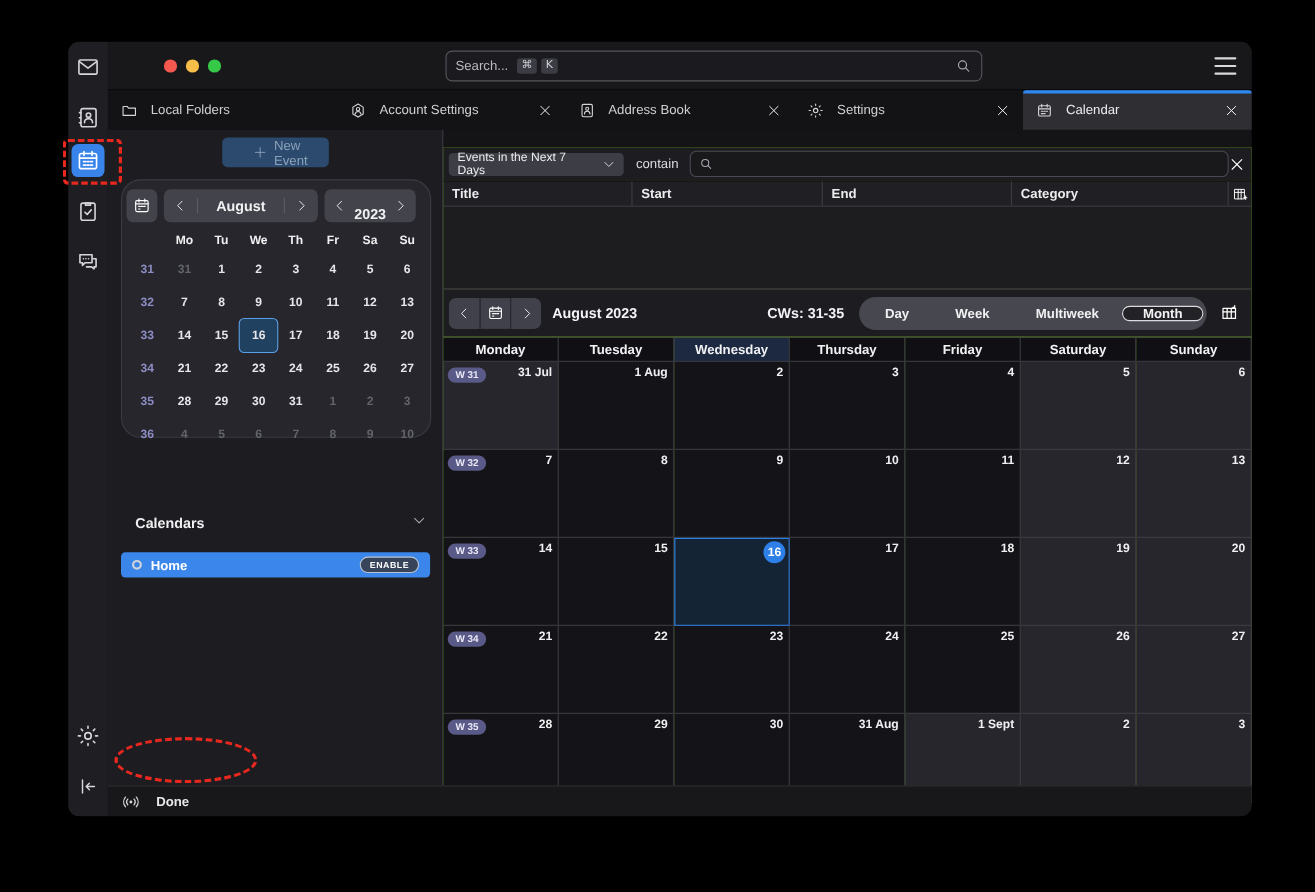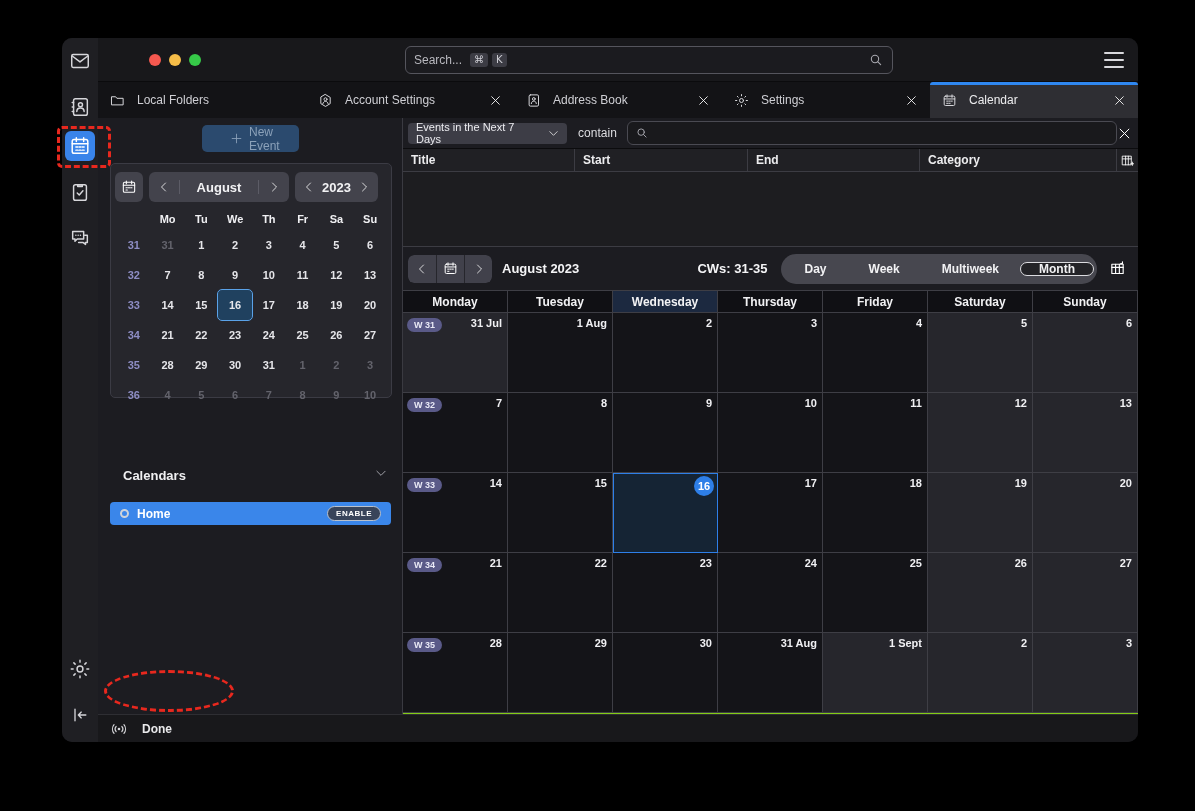--- a/index.html
+++ b/index.html
@@ -44,27 +44,27 @@
   .tab.active::before { content:""; position:absolute; left:0; top:0; right:0; height:3px;
                         background:#2f87f0; border-radius:3px 3px 0 0; }
 
   
   .leftpanel { position:absolute; left:36px; top:80px; width:305px; height:596px; background:#1c1c21;
                border-right:1px solid #3a3a41; }
   .new-event { position:absolute; left:104px; top:7px; width:97px; height:27px; background:#2b4a6e;
                border-radius:5px; display:flex; align-items:center; justify-content:center; gap:6px;
                color:#8ba1b9; font-size:12px; cursor:pointer;padding-left:28px; }
   .minical { position:absolute; left:12px; top:45px; width:282px; height:235px; background:#26262c;
-             border:1px solid #3b3b44; border-radius:5px; }
+             border:1px solid #3b3b44; border-radius:18px; }
   .mc-head { position:absolute; left:4px; top:8px; width:272px; height:30px; display:flex; gap:6px; }
   .mc-iconbtn { width:28px; height:30px; background:#43434c; border-radius:6px; display:flex;
                 align-items:center; justify-content:center; cursor:pointer; flex:none; }
   .mc-group { height:30px; background:#43434c; border-radius:6px; display:flex; align-items:center; }
   .mc-group.month { width:140px; }
-  .mc-group.year { width:83px; }
+  .mc-group.year { width:83px;align-items:flex-end; }
   .mc-nav { width:30px; height:30px; display:flex; align-items:center; justify-content:center; cursor:pointer; }
   .mc-sep { width:1px; height:14px; background:#5c5c66; }
   .mc-title { flex:1; text-align:center; color:#f2f2f4; font-weight:bold; font-size:13px; }
   .mc-grid { position:absolute; left:6px; top:44px; width:270px; display:grid;
              grid-template-columns:repeat(8, 1fr); }
   .mcell { height:30px; display:flex; align-items:center; justify-content:center; font-size:11px; }
   .mchead { height:22px; color:#f0f0f3; font-weight:bold; }
   .mwn { color:#8d8dc4; font-weight:bold; }
   .mday { color:#e6e6ea; font-weight:bold; cursor:pointer; border-radius:4px; }
   .mday.muted { color:#63636c; }
@@ -75,21 +75,21 @@
              border-radius:4px; display:flex; align-items:center; padding:0 10px; gap:8px; cursor:pointer; }
   .cal-dot { width:9px; height:9px; border-radius:50%; border:2px solid #cdd3da; flex:none; }
   .cal-name { color:#fff; font-size:12px; font-weight:bold; flex:1; }
   .cal-badge { background:#38445a; border:1px solid #b9c1cd; border-radius:9px; color:#fff;
                font-size:8px; font-weight:bold; letter-spacing:0.5px; padding:2px 8px; }
   .newcal { position:absolute; left:14px; top:602px; display:flex; align-items:center; gap:9px;
             color:#e4e4e8; font-size:12px; cursor:pointer; }
   .sync-btn { position:absolute; right:14px; top:602px; cursor:pointer; }
 
   
-  .main { position:absolute; left:341px; top:80px; width:735px; height:596px; background:#84cc16; }
+  .main { position:absolute; left:341px; top:96px; width:735px; height:596px; background:#84cc16; }
   .filterbar { position:absolute; left:0; top:0; width:735px; height:30px; background:#1c1c21;
                display:flex; align-items:center; }
   .filter-dd { margin-left:5px; height:21px; background:#3d3d46; border-radius:4px; display:flex;
                align-items:center; gap:7px; padding:0 8px; color:#ececf0; font-size:11px; cursor:pointer; }
   .contain { margin-left:11px; font-size:12px; color:#dcdce0; }
   .fsearch { margin-left:10px; width:495px; height:24px; background:#19191c; border:1px solid #4a4a52;
              border-radius:6px; display:flex; align-items:center; padding:0 7px; }
   .fsearch input { background:transparent; border:none; outline:none; color:#ddd; font-size:12px;
                    width:100%; margin-left:6px; font-family:"Liberation Sans", sans-serif; }
   .fclose { margin-left:auto; margin-right:6px; cursor:pointer; }

